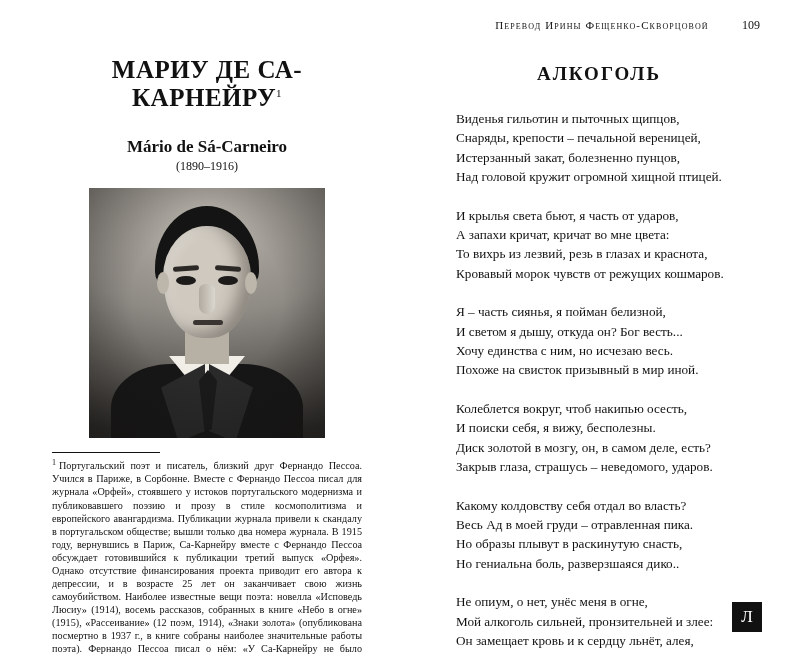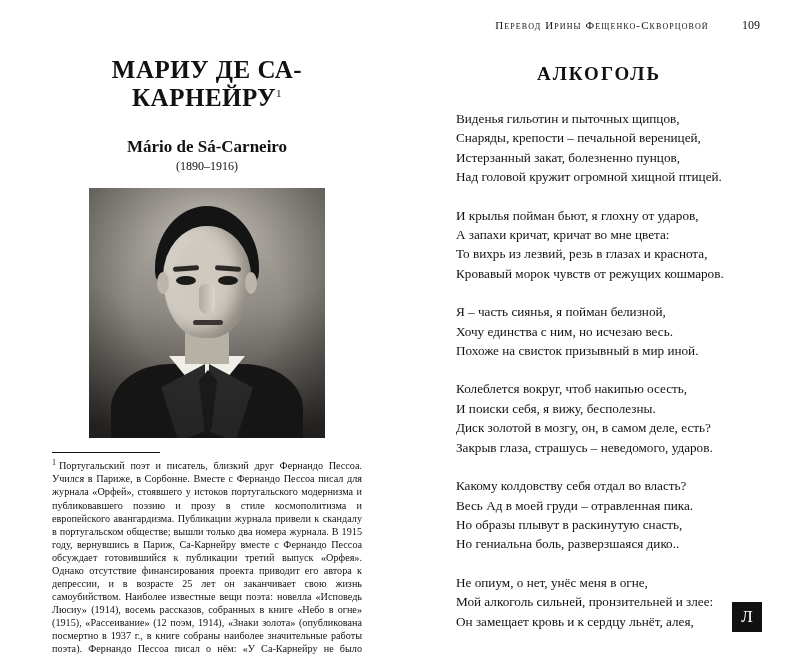--- a/index.html
+++ b/index.html
@@ -295,28 +295,29 @@
     <h2 class="poem-title">АЛКОГОЛЬ</h2>
 
     <div class="stanza">
       <div class="line">Виденья гильотин и пыточных щипцов,</div>
       <div class="line">Снаряды, крепости – печальной вереницей,</div>
       <div class="line">Истерзанный закат, болезненно пунцов,</div>
       <div class="line">Над головой кружит огромной хищной птицей.</div>
     </div>
 
     <div class="stanza">
-      <div class="line">И крылья пойман бьют, я глохну от ударов,</div>
+      <div class="line">И крылья света бьют, я часть от ударов,</div>
       <div class="line">А запахи кричат, кричат во мне цвета:</div>
       <div class="line">То вихрь из лезвий, резь в глазах и краснота,</div>
       <div class="line">Кровавый морок чувств от режущих кошмаров.</div>
     </div>
 
     <div class="stanza">
       <div class="line">Я – часть сиянья, я пойман белизной,</div>
+      <div class="line">И светом я дышу, откуда он? Бог весть...</div>
       <div class="line">Хочу единства с ним, но исчезаю весь.</div>
       <div class="line">Похоже на свисток призывный в мир иной.</div>
     </div>
 
     <div class="stanza">
       <div class="line">Колеблется вокруг, чтоб накипью осесть,</div>
       <div class="line">И поиски себя, я вижу, бесполезны.</div>
       <div class="line">Диск золотой в мозгу, он, в самом деле, есть?</div>
       <div class="line">Закрыв глаза, страшусь – неведомого, ударов.</div>
     </div>

